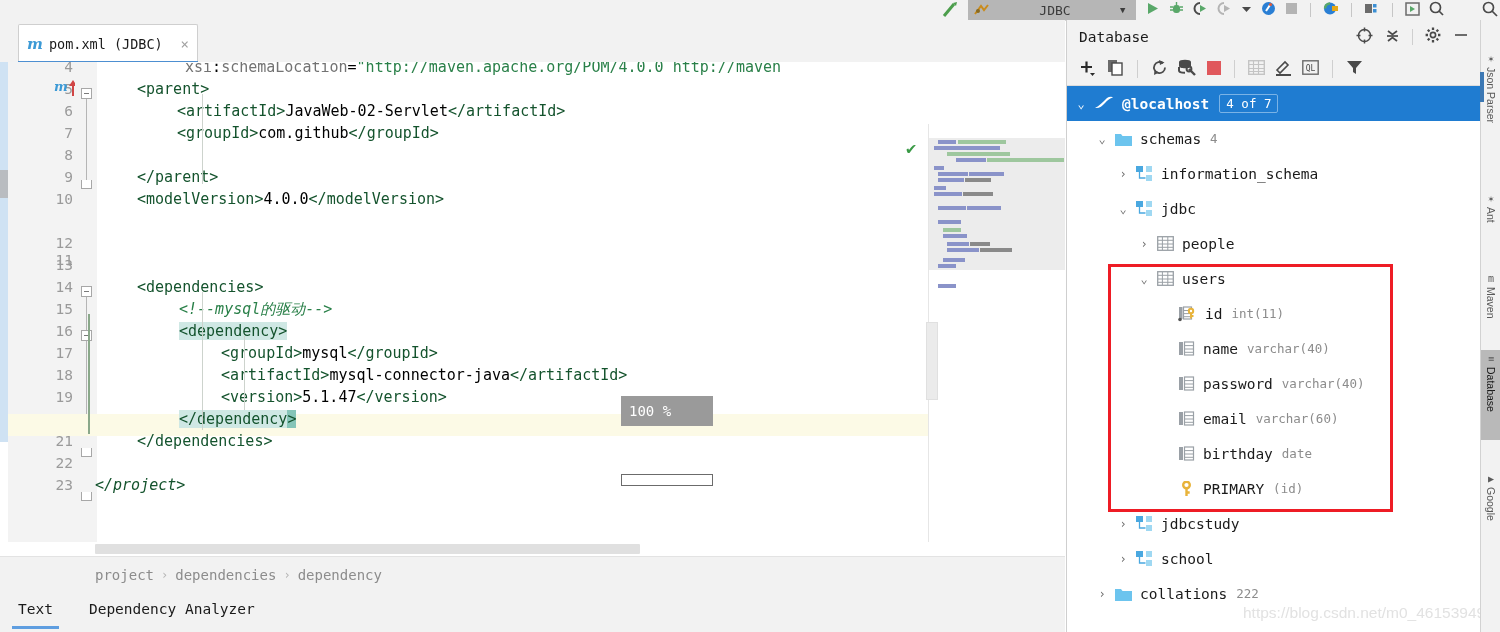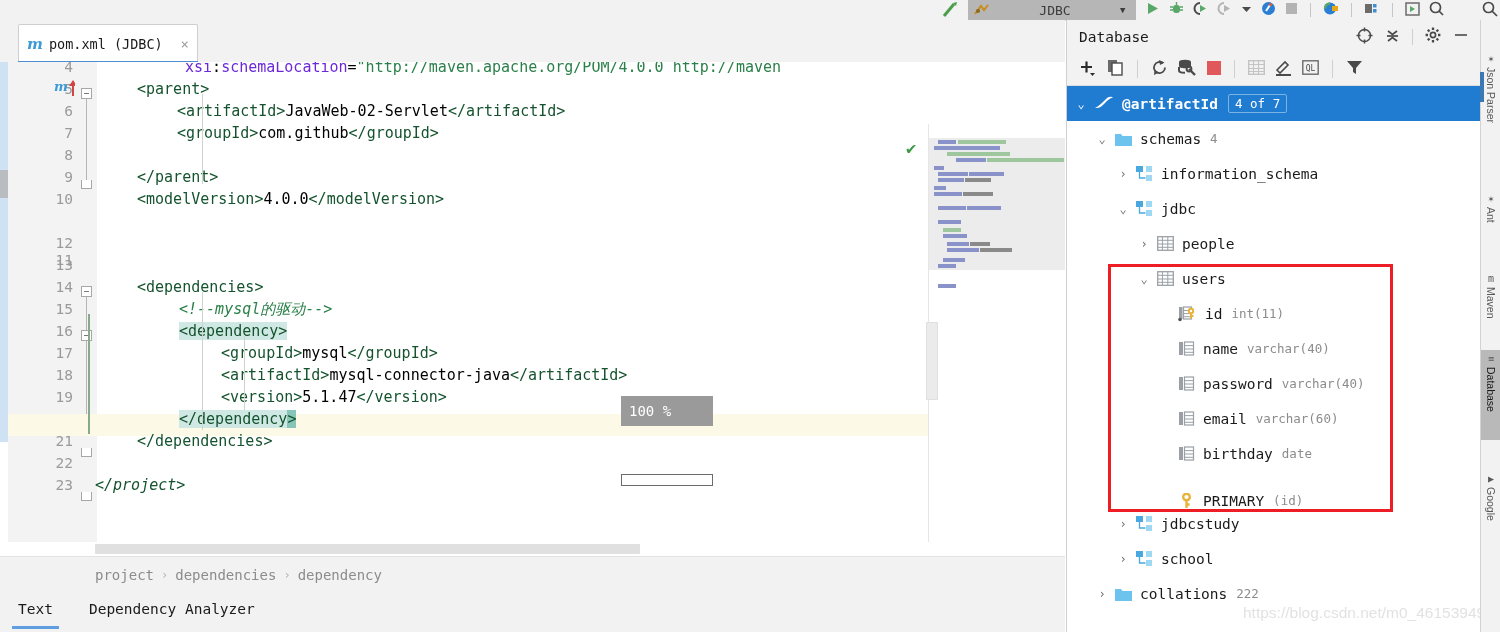--- a/index.html
+++ b/index.html
@@ -39,21 +39,21 @@
   .foldcol{position:absolute;left:75px;top:0;width:22px;height:480px;background:#f3f3f3;}
   .lnum{position:absolute;right:10px;width:60px;text-align:right;color:#9a9a9a;font-size:14.5px;
         font-family:"DejaVu Sans Mono",monospace;height:22px;line-height:22px;}
   .codearea{position:absolute;left:97px;top:0;right:0;height:480px;}
   .cline{position:absolute;left:0;height:22px;line-height:22px;white-space:pre;font-size:15px;
          font-family:"DejaVu Sans Mono",monospace;}
   .hl-line{position:absolute;left:8px;width:1057px;height:22px;background:#fcfae6;}
   .tagc{color:#14532d;}
   .txtc{color:#000000;}
   .cmt{color:#2a8049;font-style:italic;}
-  .attrn{color:#6d28d9;}
+  .attrn{color:#737373;}
   .attrv{color:#2a8049;}
   .sel{background:#cfe8e4;}
   .sel2{background:#86c5b8;}
   .vline{position:absolute;width:1px;background:#cdd3cd;}
   .vline2{position:absolute;width:2px;background:#8aa88a;}
 
   
   .fold{position:absolute;left:6px;width:11px;height:11px;border:1px solid #a7a7a7;background:#fff;box-sizing:border-box;}
   .fold:after{content:"";position:absolute;left:2px;top:4px;width:5px;height:1px;background:#7a7a7a;}
   .foldend{position:absolute;left:6px;width:11px;height:9px;border:1px solid #a7a7a7;border-top:none;background:#fff;box-sizing:border-box;}
@@ -395,21 +395,21 @@
 
     <div class="dbtree" id="dbtree">
         <div class="trow selected" style="top: 0px;">
           <span style="flex: 0 0 auto; width: 8px;"></span>
           <span class="arrow" style="margin-right: 7px;">⌄</span>
           <span style="flex: 0 0 auto; display: inline-flex; align-items: center; margin-right: 8px;">
             <svg width="20" height="15" viewBox="0 0 20 15">
               <path d="M1 12 C5 10 9 6 13 2 C15 0.6 18 0.4 19 1.4 C16 2 13.5 4 11 7 C8 10.5 5 12.6 1 12Z" fill="#ffffff"></path>
             </svg>
           </span>
-          <span class="tname">@artifactId</span>
+          <span class="tname">@localhost</span>
           <span class="badge">4 of 7</span>
         </div>
         <div class="trow" style="top: 35px;">
           <span style="flex: 0 0 auto; width: 29px;"></span>
           <span class="arrow" style="margin-right: 7px;">⌄</span>
           <span style="flex: 0 0 auto; display: inline-flex; align-items: center; margin-right: 8px;">
             <svg width="17" height="14" viewBox="0 0 17 14">
               <path d="M0 2h6l1.5 2H17v10H0z" fill="#6cc4ee"></path>
             </svg>
           </span>
@@ -526,21 +526,21 @@
           <span style="flex: 0 0 auto; display: inline-flex; align-items: center; margin-right: 8px;">
             <svg width="17" height="15" viewBox="0 0 17 15">
               <rect x="1" y="1" width="4" height="13" fill="#9aa0a6"></rect>
               <rect x="6.5" y="1" width="9" height="13" fill="#fff" stroke="#9aa0a6" stroke-width="1.2"></rect>
               <path d="M6.5 4.6h9M6.5 8h9M6.5 11.3h9" stroke="#9aa0a6" stroke-width="1"></path>
             </svg>
           </span>
           <span class="tname">birthday</span>
           <span class="tmeta">date</span>
         </div>
-        <div class="trow" style="top: 397px;">
+        <div class="trow" style="top: 385px;">
           <span style="flex: 0 0 auto; width: 92px;"></span>
           <span class="arrow" style="margin-right: 7px;"></span>
           <span style="flex: 0 0 auto; display: inline-flex; align-items: center; margin-right: 8px;">
             <svg width="17" height="16" viewBox="0 0 17 16">
               <circle cx="8.5" cy="4" r="3.3" fill="none" stroke="#e8b33a" stroke-width="2.4"></circle>
               <path d="M8.5 7v8M8.5 11.5h3.2" stroke="#e8b33a" stroke-width="2.4"></path>
             </svg>
           </span>
           <span class="tname">PRIMARY</span>
           <span class="tmeta">(id)</span>

